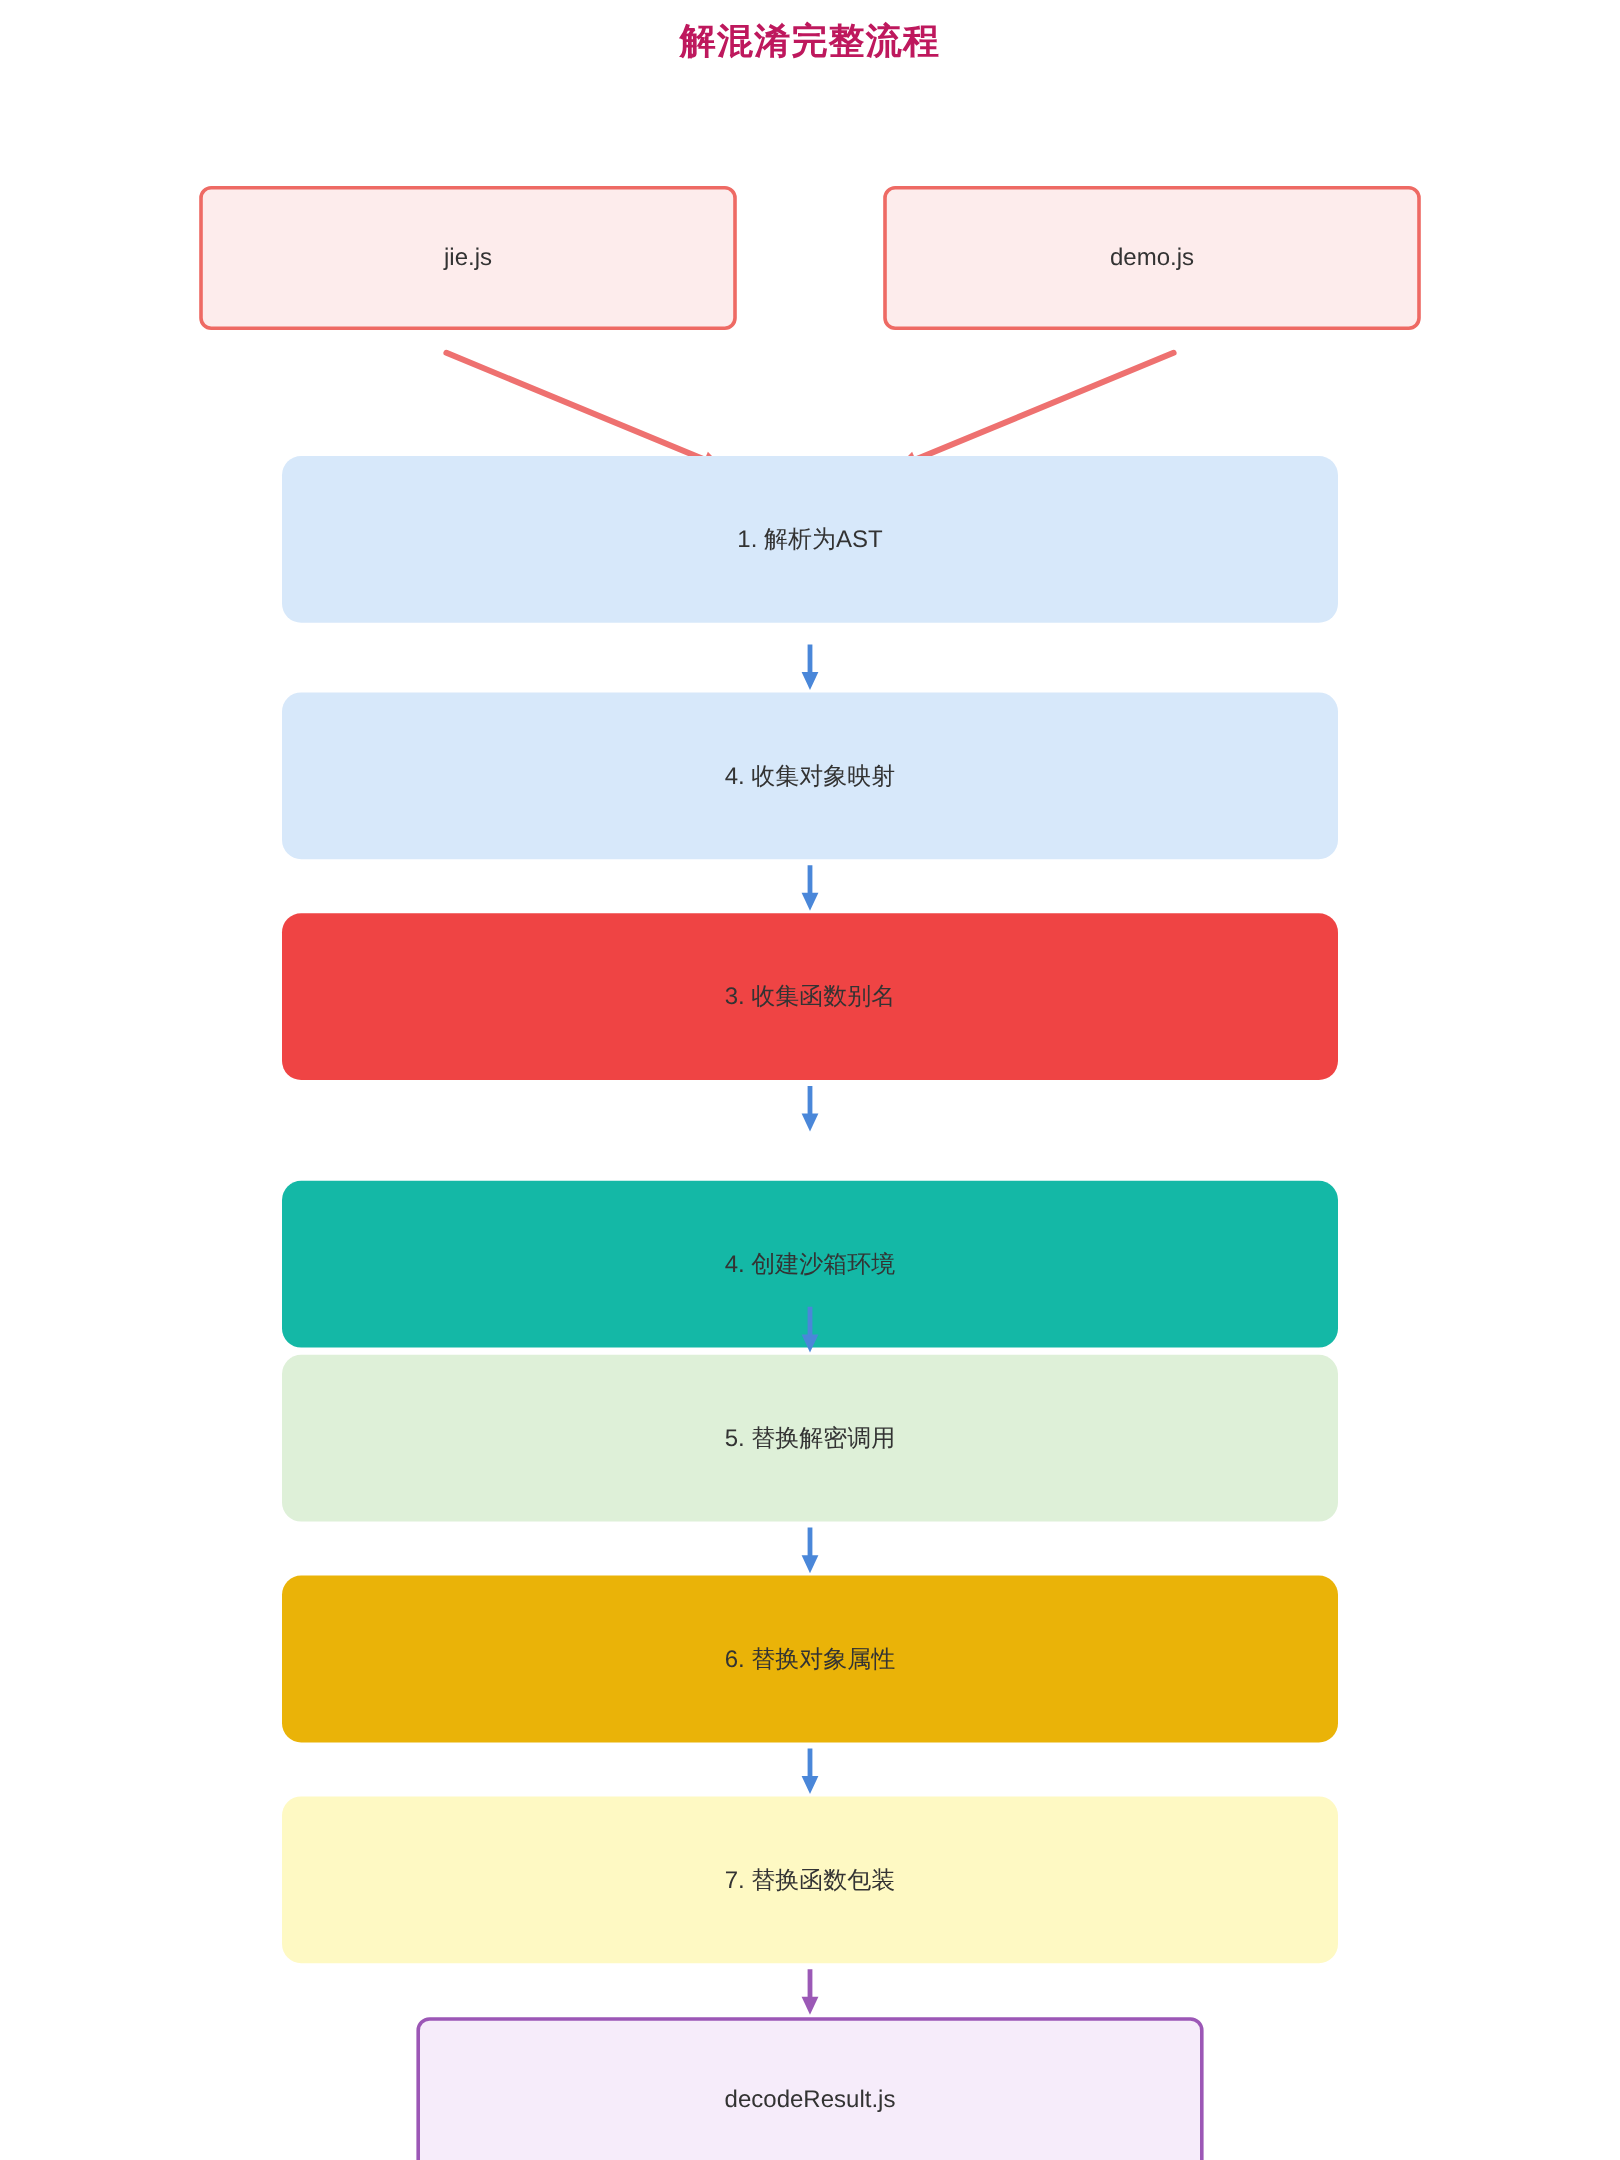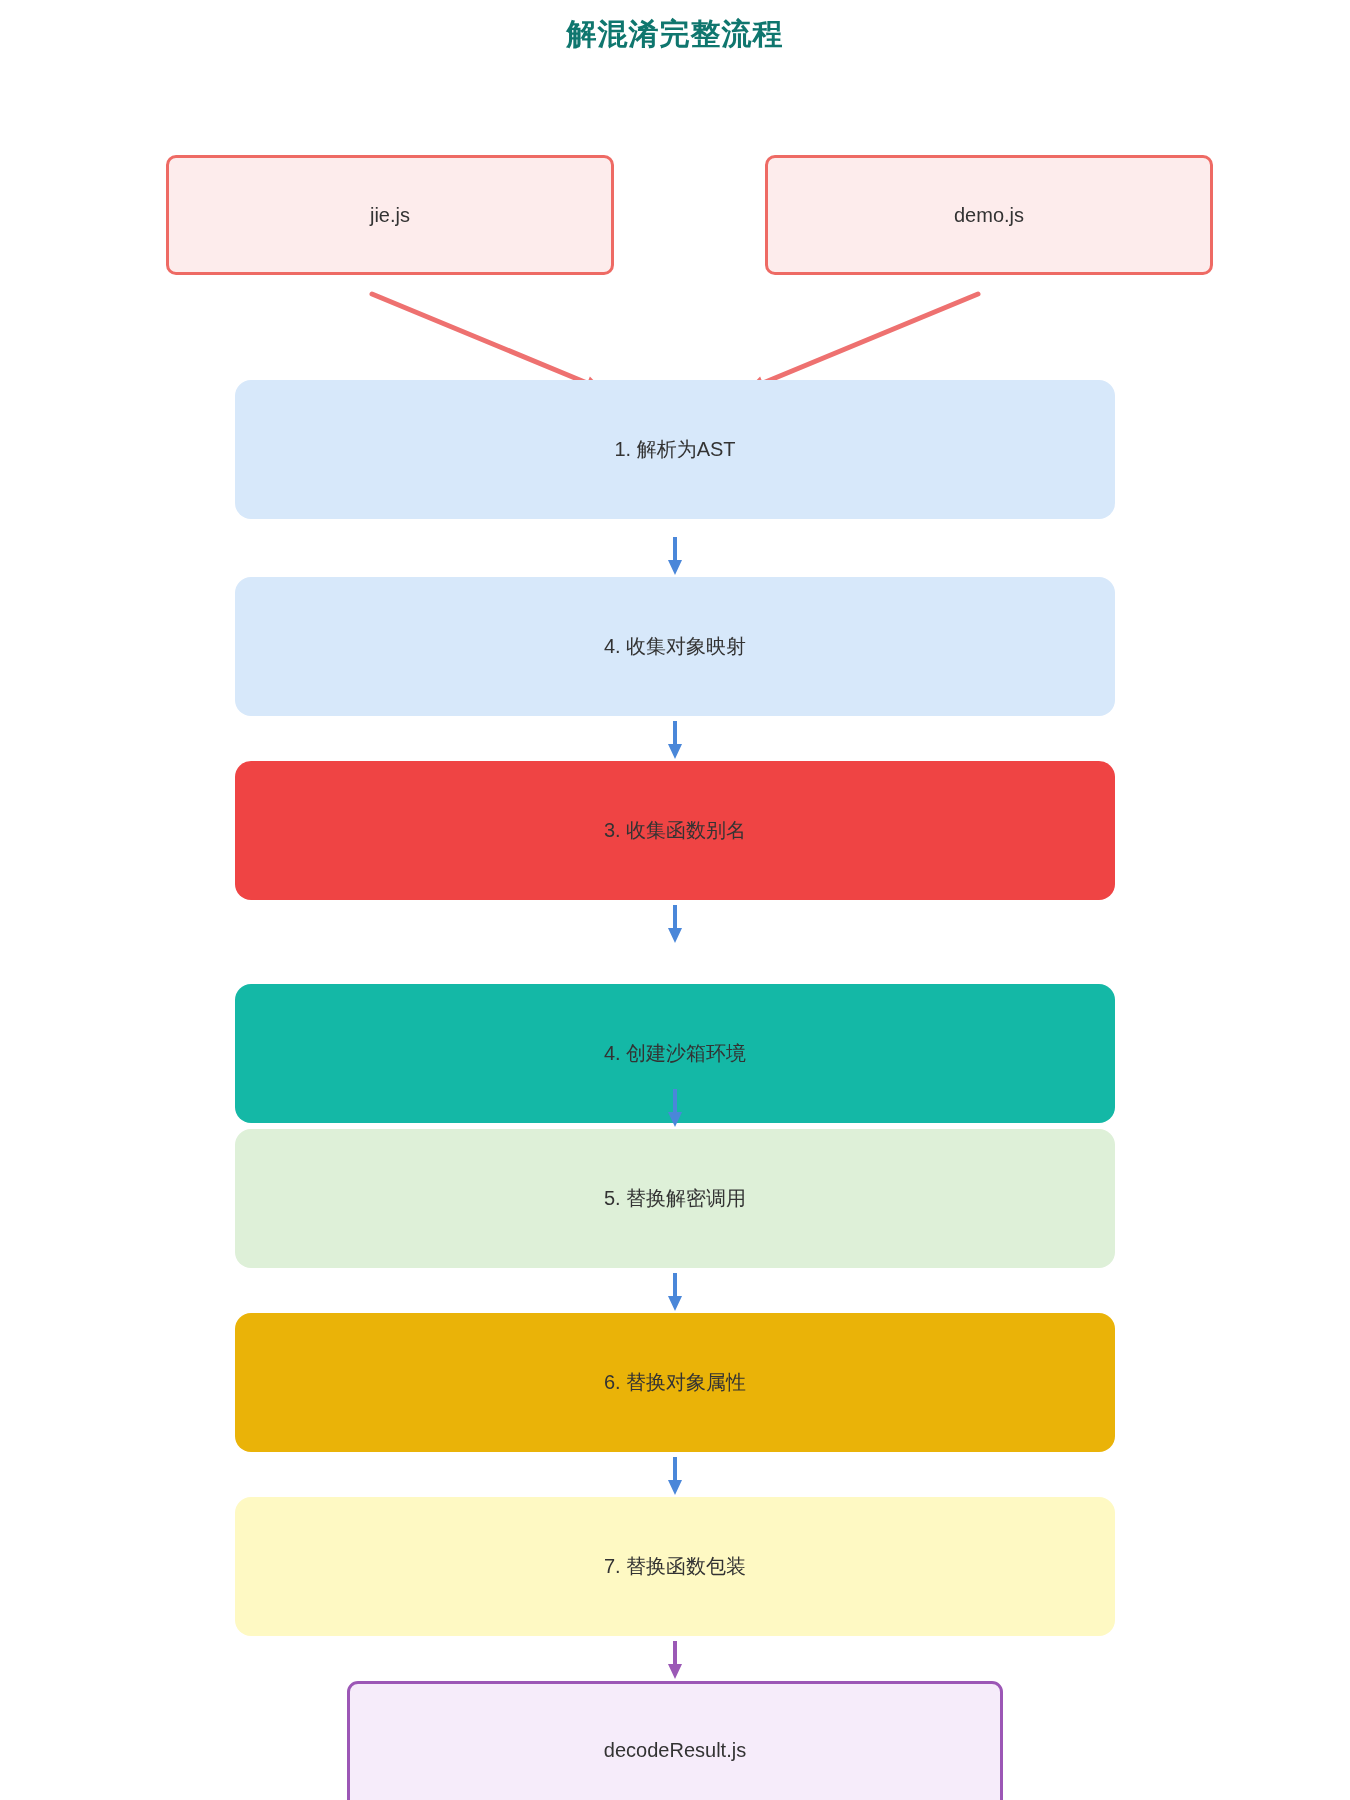--- a/index.html
+++ b/index.html
@@ -14,40 +14,40 @@
   }
 
   .page-title {
     position: absolute;
     top: 14px;
     left: 0;
     width: 100%;
     text-align: center;
     font-size: 30px;
     font-weight: bold;
-    color: #0f766e;
+    color: #be185d;
     letter-spacing: 1px;
   }
 
   .source-box {
     position: absolute;
     top: 155px;
     width: 448px;
     height: 120px;
     box-sizing: border-box;
     background: #fdecec;
     border: 3px solid #ee6a64;
     border-radius: 10px;
     display: flex;
     align-items: center;
     justify-content: center;
     font-size: 20px;
   }
   .source-box.jie  { left: 166px; }
-  .source-box.demo { left: 736px; margin-left: 29px; }
+  .source-box.demo { left: 736px; }
 
   .step {
     position: absolute;
     left: 235px;
     width: 880px;
     height: 139px;
     border-radius: 16px;
     display: flex;
     align-items: center;
     justify-content: center;

